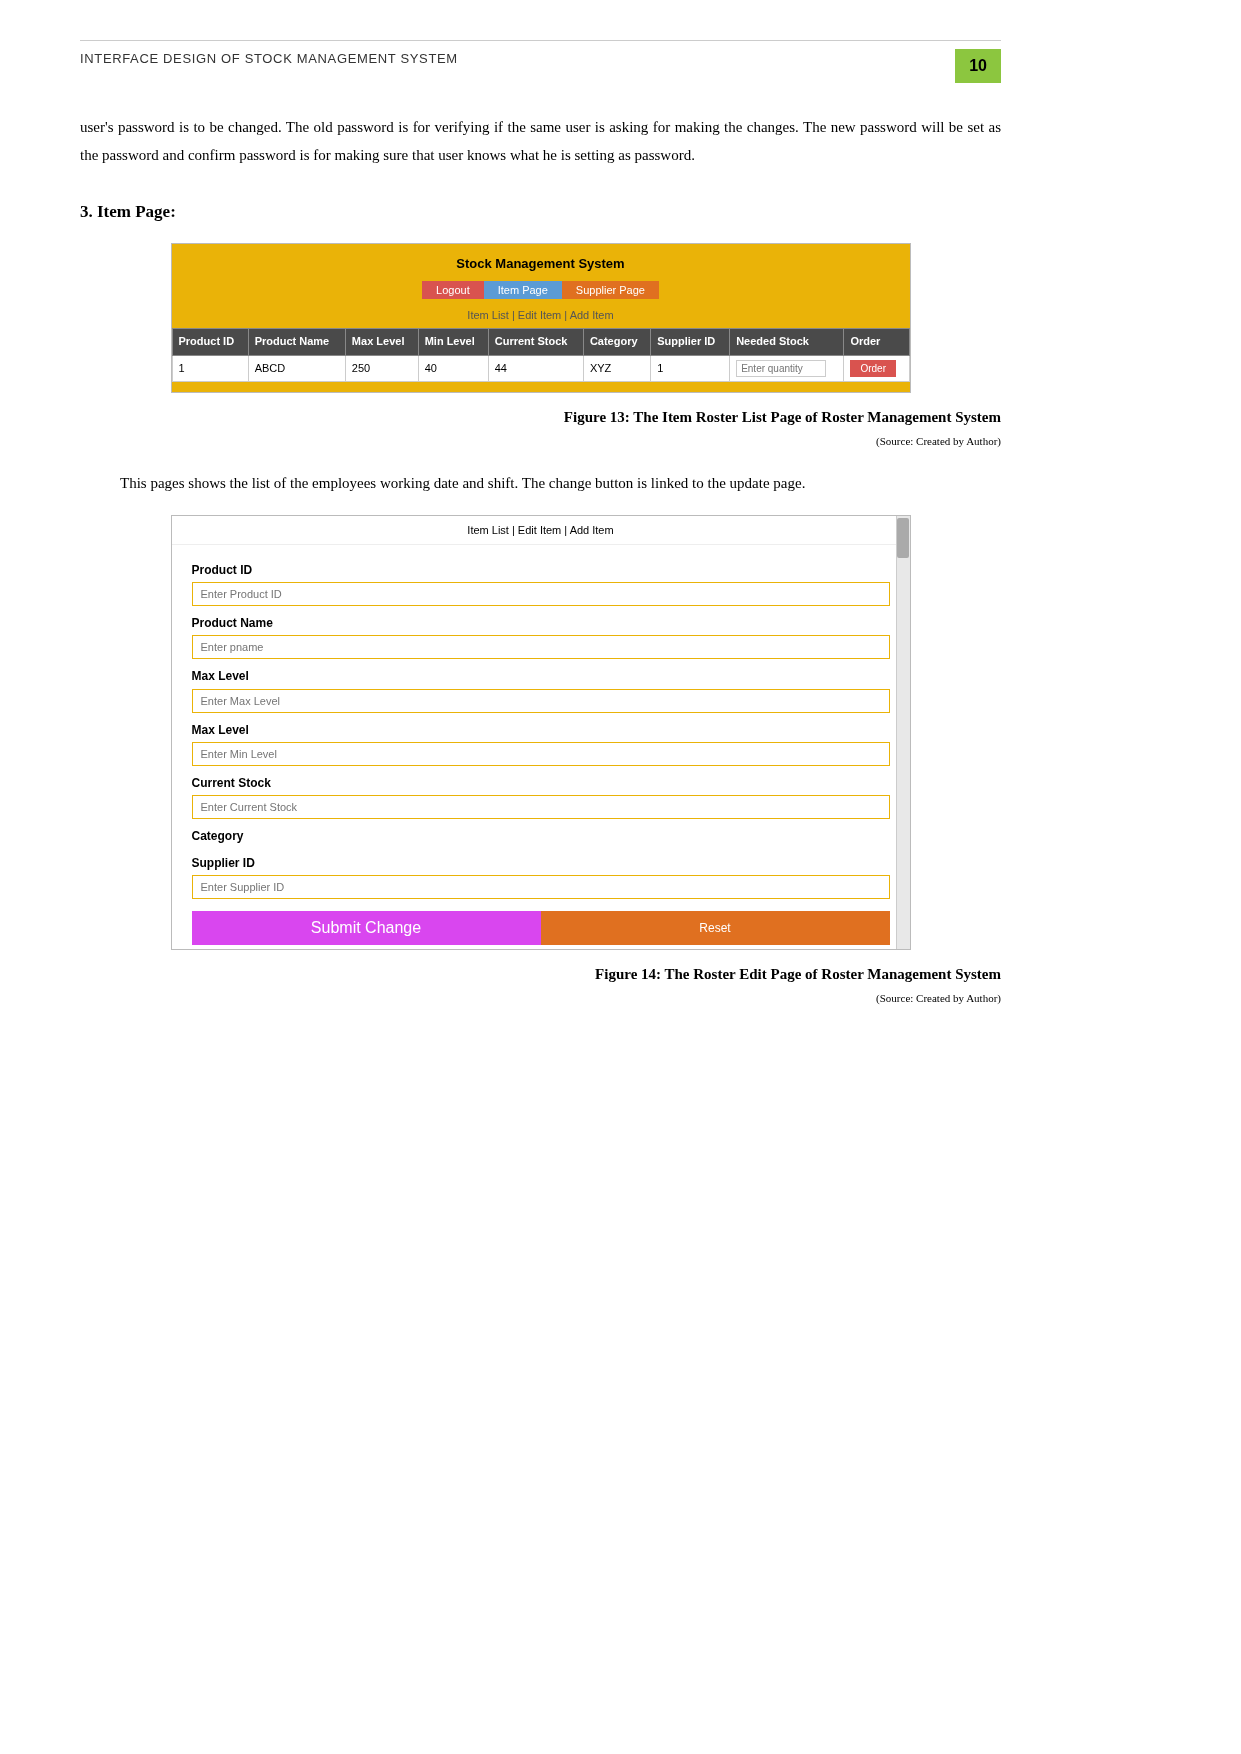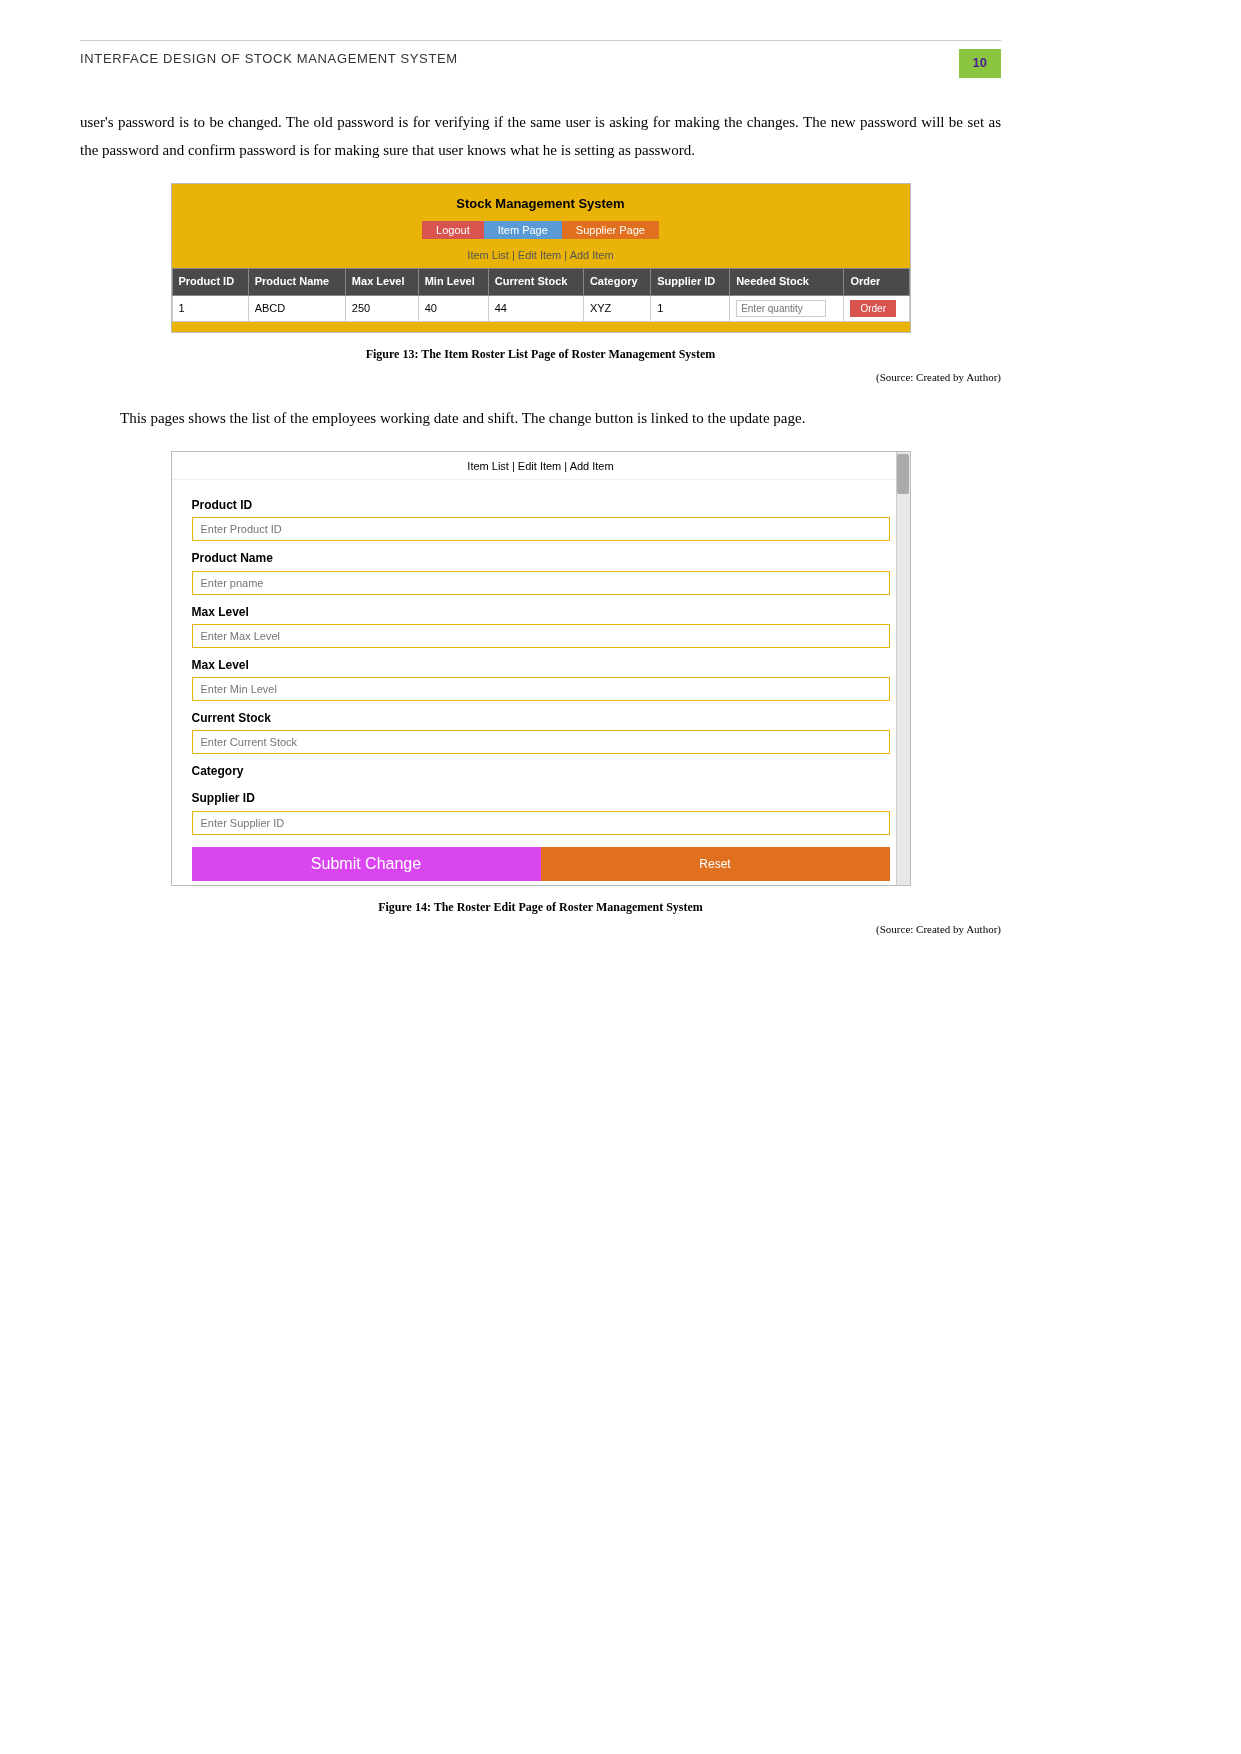--- a/index.html
+++ b/index.html
@@ -25,23 +25,23 @@
       margin-bottom: 30px;
     }
     .header-title {
       font-size: 13px;
       font-family: Arial, sans-serif;
       letter-spacing: 0.05em;
       color: #333;
     }
     .page-number {
       background: #8cc63f;
-      color: #4c1d95;
-      font-family: Arial, sans-serif;
-      font-size: 13px;
+      color: #000000;
+      font-family: Arial, sans-serif;
+      font-size: 16px;
       padding: 4px 14px;
       font-weight: bold;
     }
     .body-text {
       font-size: 15px;
       line-height: 1.9;
       margin-bottom: 10px;
       text-align: justify;
     }
     .section-heading {
@@ -117,23 +117,23 @@
     }
     .order-btn {
       background: #d9534f;
       color: #fff;
       border: none;
       padding: 3px 10px;
       font-size: 10px;
       cursor: pointer;
     }
     .figure-caption {
-      text-align: center;
-      font-weight: bold;
-      font-size: 12px;
+      text-align: right;
+      font-weight: bold;
+      font-size: 15px;
       margin: 12px 0 4px 0;
     }
     .source-caption {
       text-align: right;
       font-size: 11px;
       margin-bottom: 16px;
     }
     
     .screenshot-box2 {
       border: 1px solid #bbb;
@@ -216,20 +216,21 @@
 
 <div class="page">
 
   <div class="header-bar">
     <span class="header-title">INTERFACE DESIGN OF STOCK MANAGEMENT SYSTEM</span>
     <span class="page-number">10</span>
   </div>
 
   <p class="body-text">user's password is to be changed. The old password is for verifying if the same user is asking for making the changes. The new password will be set as the password and confirm password is for making sure that user knows what he is setting as password.</p>
 
+  <h2 class="section-heading">3. Item Page:</h2>
 
   <div class="screenshot-box">
     <div class="sms-title">Stock Management System</div>
     <div class="nav-bar">
       <button class="nav-btn nav-btn-logout">Logout</button>
       <button class="nav-btn nav-btn-item">Item Page</button>
       <button class="nav-btn nav-btn-supplier">Supplier Page</button>
     </div>
     <div class="sub-nav">
       <span>Item List | Edit Item | Add Item</span>

